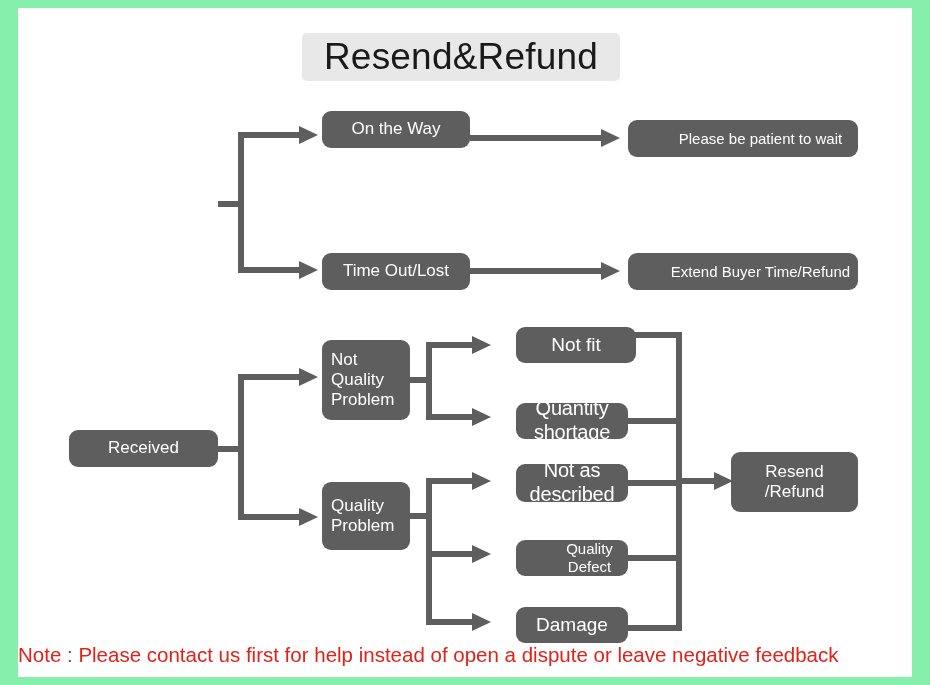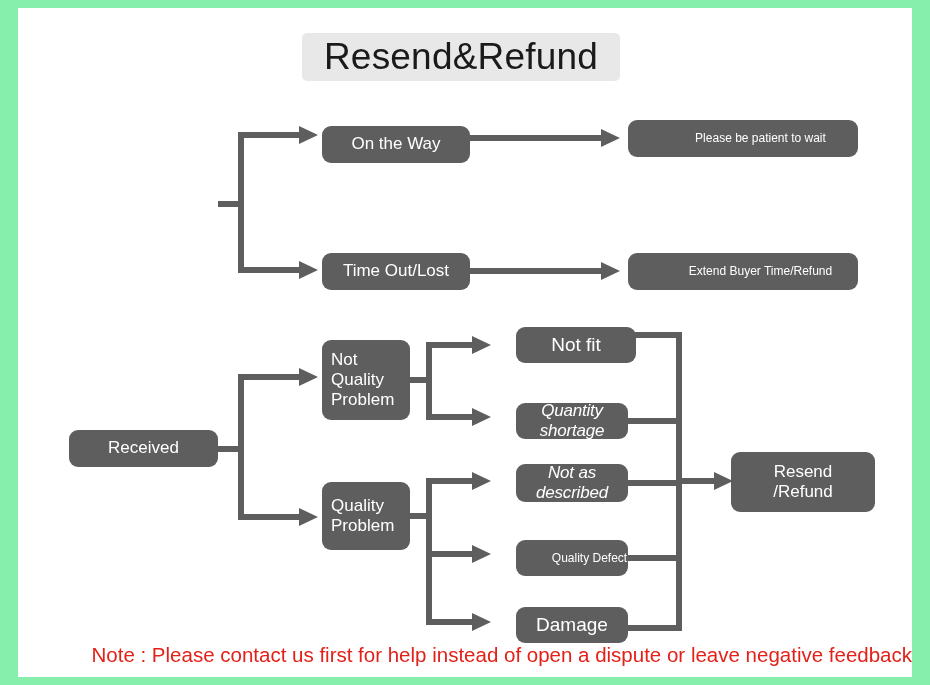--- a/index.html
+++ b/index.html
@@ -56,22 +56,22 @@
     box-sizing: border-box;
     line-height: 1.18;
   }
   .node.left-align {
     justify-content: flex-start;
     text-align: left;
     padding-left: 9px;
   }
   .f19 { font-size: 19px; }
   .f17 { font-size: 17px; }
-  .f16 { font-size: 12px; padding-left: 35px; }
-  .f14 { font-size: 17px; letter-spacing: -0.2px; font-style: italic; }
+  .f16 { font-size: 15px; padding-left: 35px; }
+  .f14 { font-size: 20px; letter-spacing: -0.2px; }
   
   .hline, .vline {
     position: absolute;
     background: #5e5e5e;
   }
   .hline { height: 6px; }
   .vline { width: 6px; }
   .arrow {
     position: absolute;
     width: 0;
@@ -79,21 +79,21 @@
     border-top: 9px solid transparent;
     border-bottom: 9px solid transparent;
     border-left: 19px solid #5e5e5e;
   }
   
   #note {
     position: absolute;
     left: 18px;
     top: 643px;
     width: 894px;
-    text-align: right;
+    text-align: left;
     color: #e32119;
     font-size: 20.5px;
     white-space: nowrap;
   }
 </style>
 </head>
 <body>
 
 <div id="canvas">
   <div id="sheet"></div>
@@ -104,21 +104,21 @@
 
   <div class="vline" style="left:238px; top:132px; height:141px;"></div>
 
   <div class="hline" style="left:238px; top:132px; width:65px;"></div>
   <div class="arrow" style="left:299px; top:126px;"></div>
 
   <div class="hline" style="left:238px; top:267px; width:65px;"></div>
   <div class="arrow" style="left:299px; top:261px;"></div>
 
 
-  <div class="node f17" style="left:322px; top:126px; width:148px; height:37px;">On the Way</div>
+  <div class="node f17" style="left:322px; top:111px; width:148px; height:37px;">On the Way</div>
 
   <div class="node f17" style="left:322px; top:253px; width:148px; height:37px;">Time Out/Lost</div>
 
   <div class="hline" style="left:470px; top:135px; width:135px;"></div>
   <div class="arrow" style="left:601px; top:129px;"></div>
   <div class="node f16" style="left:628px; top:120px; width:230px; height:37px;">Please be patient to wait</div>
 
   <div class="hline" style="left:470px; top:268px; width:135px;"></div>
   <div class="arrow" style="left:601px; top:262px;"></div>
   <div class="node f16" style="left:628px; top:253px; width:230px; height:37px;">Extend Buyer Time/Refund</div>
@@ -164,17 +164,17 @@
   <div class="hline" style="left:628px; top:332px; width:54px;"></div>
   <div class="hline" style="left:628px; top:418px; width:54px;"></div>
   <div class="hline" style="left:628px; top:480px; width:54px;"></div>
   <div class="hline" style="left:628px; top:555px; width:54px;"></div>
   <div class="hline" style="left:628px; top:625px; width:54px;"></div>
   <div class="vline" style="left:676px; top:332px; height:299px;"></div>
 
   <div class="hline" style="left:676px; top:478px; width:42px;"></div>
   <div class="arrow" style="left:714px; top:472px;"></div>
 
-  <div class="node f17" id="node-rr" style="left: 731px; top: 452px; width: 144px; height: 60px; white-space: pre-line;">Resend
+  <div class="node f17" id="node-rr" style="left: 731px; top: 452px; width: 127px; height: 60px; white-space: pre-line;">Resend
 /Refund</div>
 
   <div id="note">Note : Please contact us first for help instead of open a dispute or leave negative feedback</div>
 </div>
 
 </body></html>

